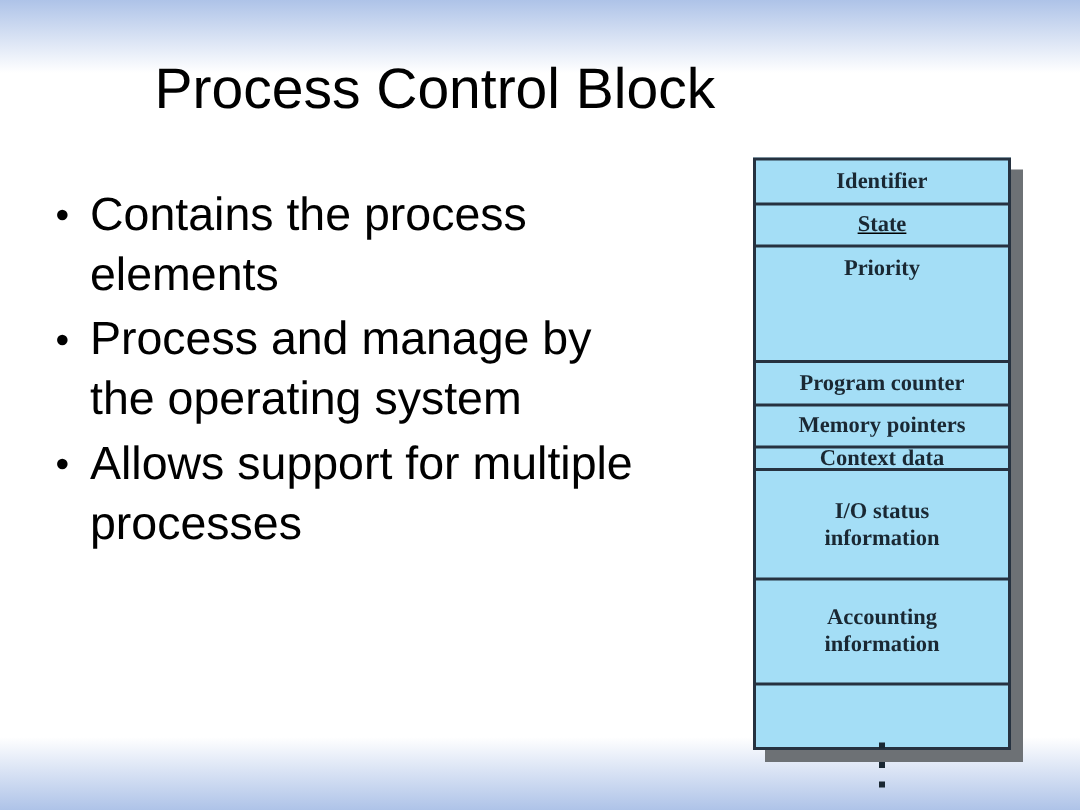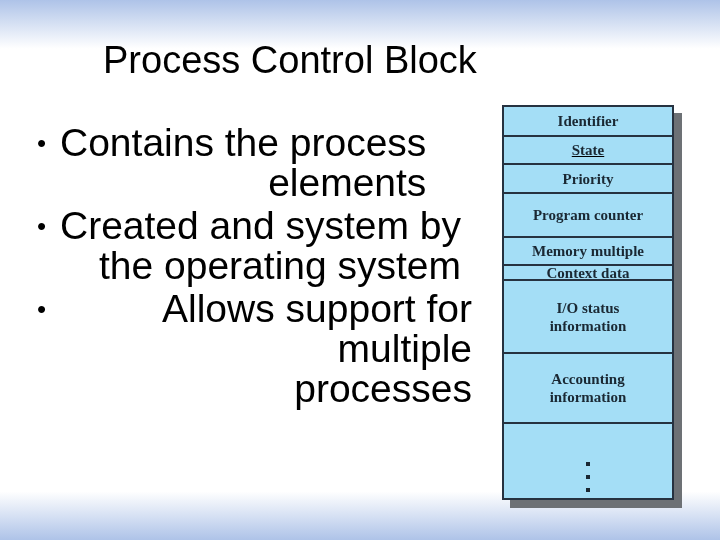--- a/index.html
+++ b/index.html
@@ -47,25 +47,24 @@
     width: 28px;
     flex: 0 0 28px;
     font-size: 26px;
     line-height: 40px;
     color: #000000;
     text-align: left;
     padding-left: 5px;
     box-sizing: border-box;
   }
   .bullet-text {
-    font-size: 39px;
+    font-size: 31px;
     line-height: 40px;
     color: #000000;
     white-space: pre-line;
-    text-align: right;
   }
 
   
   .pcb-box {
     position: absolute;
     left: 502px;
     top: 105px;
     width: 172px;
     height: 395px;
     box-sizing: border-box;
@@ -87,21 +86,21 @@
     font-family: "Liberation Serif", serif;
     font-weight: bold;
     font-size: 15px;
     line-height: 18px;
     color: #1a2833;
     white-space: pre-line;
   }
   .row-0 { height: 28px; }
   .row-1 { height: 28px; text-decoration: underline; }
   .row-2 { height: 29px; }
-  .row-3 { height: 44px; }
+  .row-3 { height: 29px; margin-top: 48px; }
   .row-4 { height: 28px; }
   .row-5 { height: 15px; }
   .row-6 { height: 73px; }
   .row-7 { height: 70px; }
   .row-8 { height: 108px; }
 
   .v-ellipsis {
     display: flex;
     flex-direction: column;
     align-items: center;
@@ -121,21 +120,21 @@
   <div class="title">Process Control Block</div>
 
   <div class="bullets">
     <div class="bullet-item">
       <span class="bullet-dot">•</span>
       <span class="bullet-text">Contains the process
 elements</span>
     </div>
     <div class="bullet-item">
       <span class="bullet-dot">•</span>
-      <span class="bullet-text">Created and system by
+      <span class="bullet-text">Process and manage by
 the operating system</span>
     </div>
     <div class="bullet-item">
       <span class="bullet-dot">•</span>
       <span class="bullet-text">Allows support for multiple
 processes</span>
     </div>
   </div>
 
   <div class="pcb-box">
@@ -145,21 +144,21 @@
     <div class="pcb-row row-1">
       <span class="pcb-label">State</span>
     </div>
     <div class="pcb-row row-2">
       <span class="pcb-label">Priority</span>
     </div>
     <div class="pcb-row row-3">
       <span class="pcb-label">Program counter</span>
     </div>
     <div class="pcb-row row-4">
-      <span class="pcb-label">Memory multiple</span>
+      <span class="pcb-label">Memory pointers</span>
     </div>
     <div class="pcb-row row-5">
       <span class="pcb-label">Context data</span>
     </div>
     <div class="pcb-row row-6">
       <span class="pcb-label">I/O status
 information</span>
     </div>
     <div class="pcb-row row-7">
       <span class="pcb-label">Accounting

